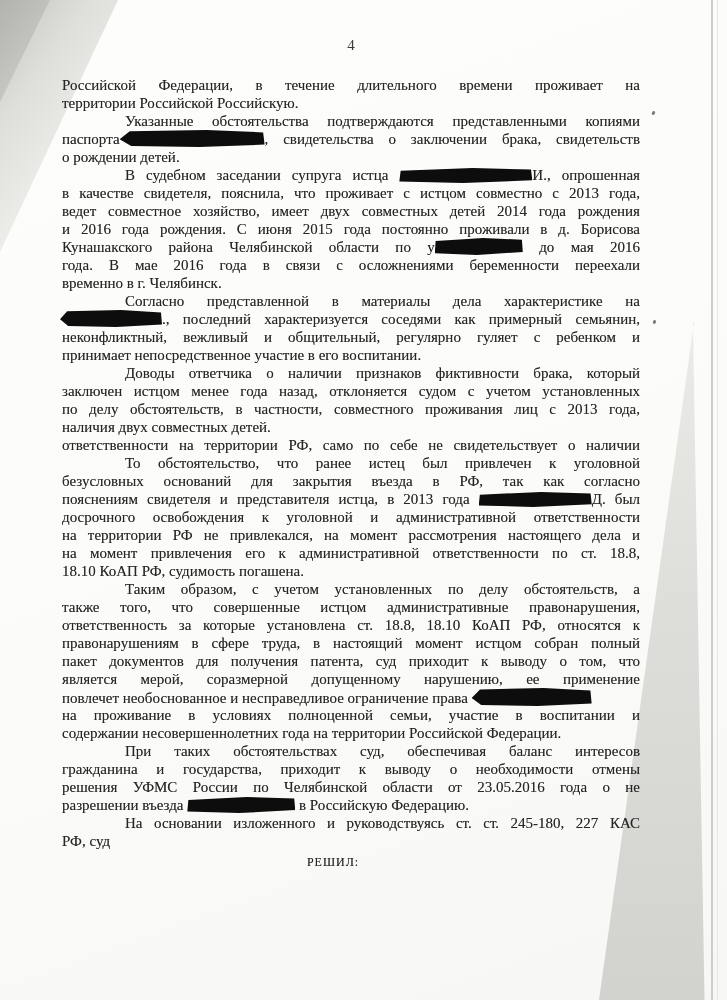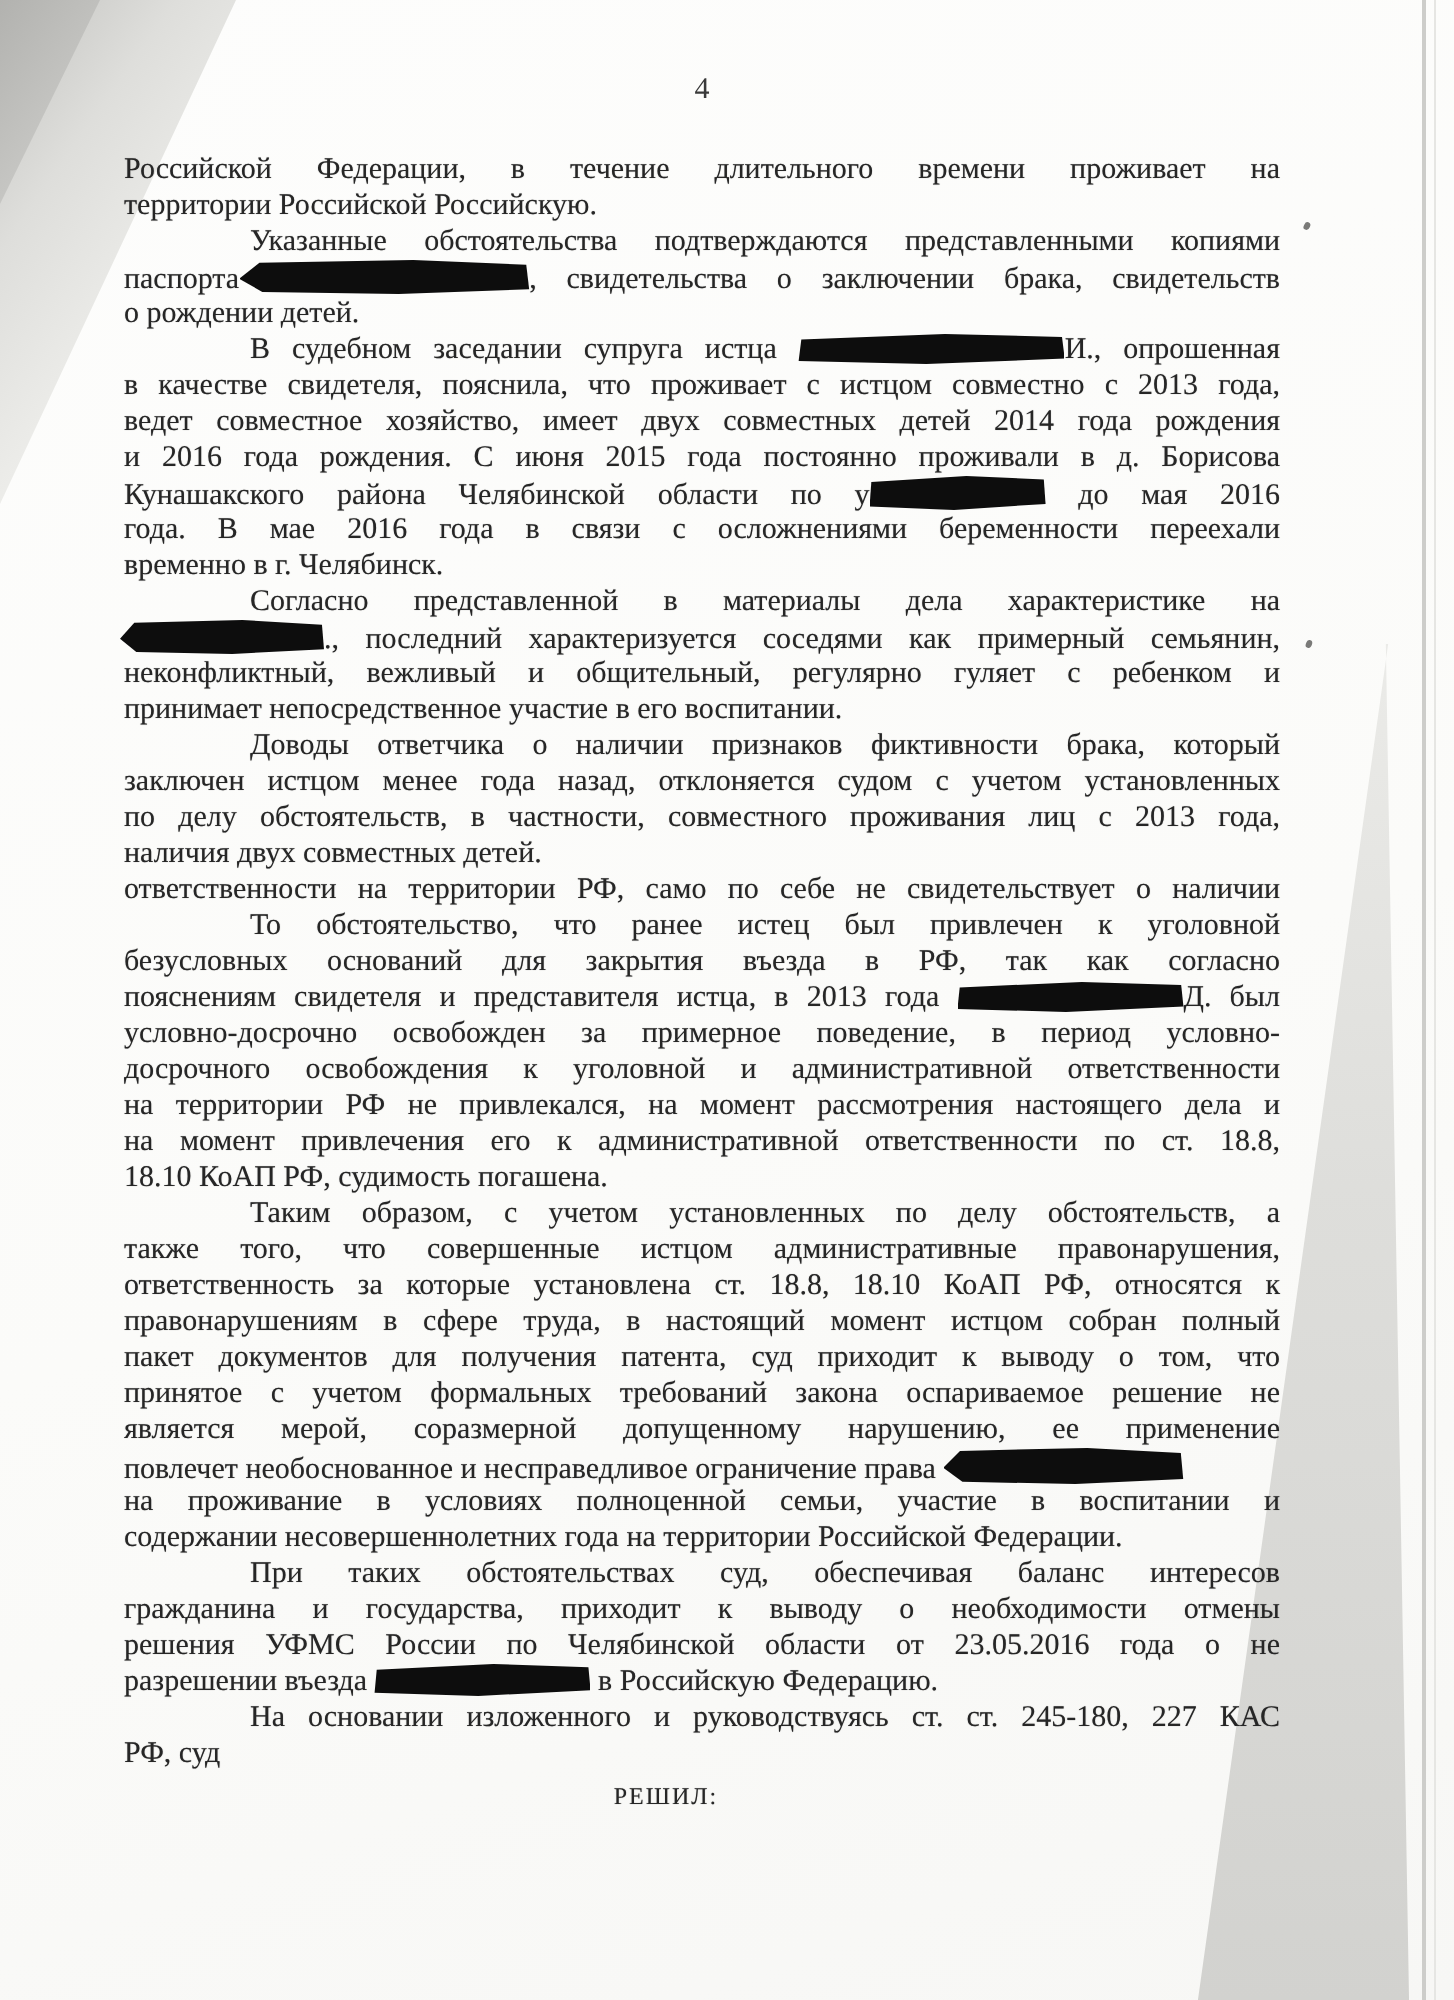--- a/index.html
+++ b/index.html
@@ -130,33 +130,31 @@
         <div class="line indent">Доводы ответчика о наличии признаков фиктивности брака, который</div>
         <div class="line">заключен истцом менее года назад, отклоняется судом с учетом установленных</div>
         <div class="line">по делу обстоятельств, в частности, совместного проживания лиц с 2013 года,</div>
         <div class="line last">наличия двух совместных детей.</div>
       </div>
       <div class="para">
         <div class="line">ответственности на территории РФ, само по себе не свидетельствует о наличии</div>
         <div class="line indent">То обстоятельство, что ранее истец был привлечен к уголовной</div>
         <div class="line">безусловных оснований для закрытия въезда в РФ, так как согласно</div>
         <div class="line">пояснениям свидетеля и представителя истца, в 2013 года <span class="redact rough" style="width: 113px; height: 15px;"></span>Д. был</div>
-        <div class="line">условно-досрочно освобожден за примерное поведение, в период условно-</div>
         <div class="line">досрочного освобождения к уголовной и административной ответственности</div>
         <div class="line">на территории РФ не привлекался, на момент рассмотрения настоящего дела и</div>
         <div class="line">на момент привлечения его к административной ответственности по ст. 18.8,</div>
         <div class="line last">18.10 КоАП РФ, судимость погашена.</div>
       </div>
       <div class="para">
         <div class="line indent">Таким образом, с учетом установленных по делу обстоятельств, а</div>
         <div class="line">также того, что совершенные истцом административные правонарушения,</div>
         <div class="line">ответственность за которые установлена ст. 18.8, 18.10 КоАП РФ, относятся к</div>
         <div class="line">правонарушениям в сфере труда, в настоящий момент истцом собран полный</div>
         <div class="line">пакет документов для получения патента, суд приходит к выводу о том, что</div>
-        <div class="line">принятое с учетом формальных требований закона оспариваемое решение не</div>
         <div class="line">является мерой, соразмерной допущенному нарушению, ее применение</div>
         <div class="line last">повлечет необоснованное и несправедливое ограничение права <span class="redact taper" style="width: 120px; height: 18px;"></span></div>
         <div class="line">на проживание в условиях полноценной семьи, участие в воспитании и</div>
         <div class="line last">содержании несовершеннолетних года на территории Российской Федерации.</div>
       </div>
       <div class="para">
         <div class="line indent">При таких обстоятельствах суд, обеспечивая баланс интересов</div>
         <div class="line">гражданина и государства, приходит к выводу о необходимости отмены</div>
         <div class="line">решения УФМС России по Челябинской области от 23.05.2016 года о не</div>
         <div class="line last">разрешении въезда <span class="redact rough" style="width: 108px; height: 16px;"></span> в Российскую Федерацию.</div>

